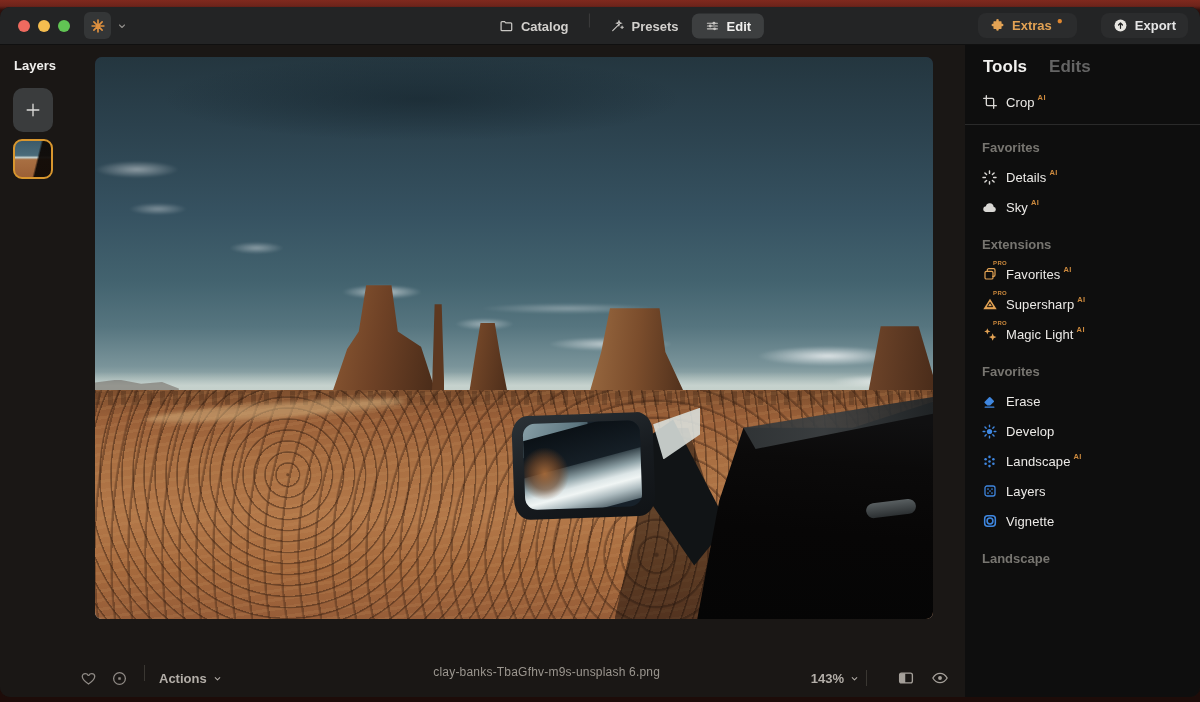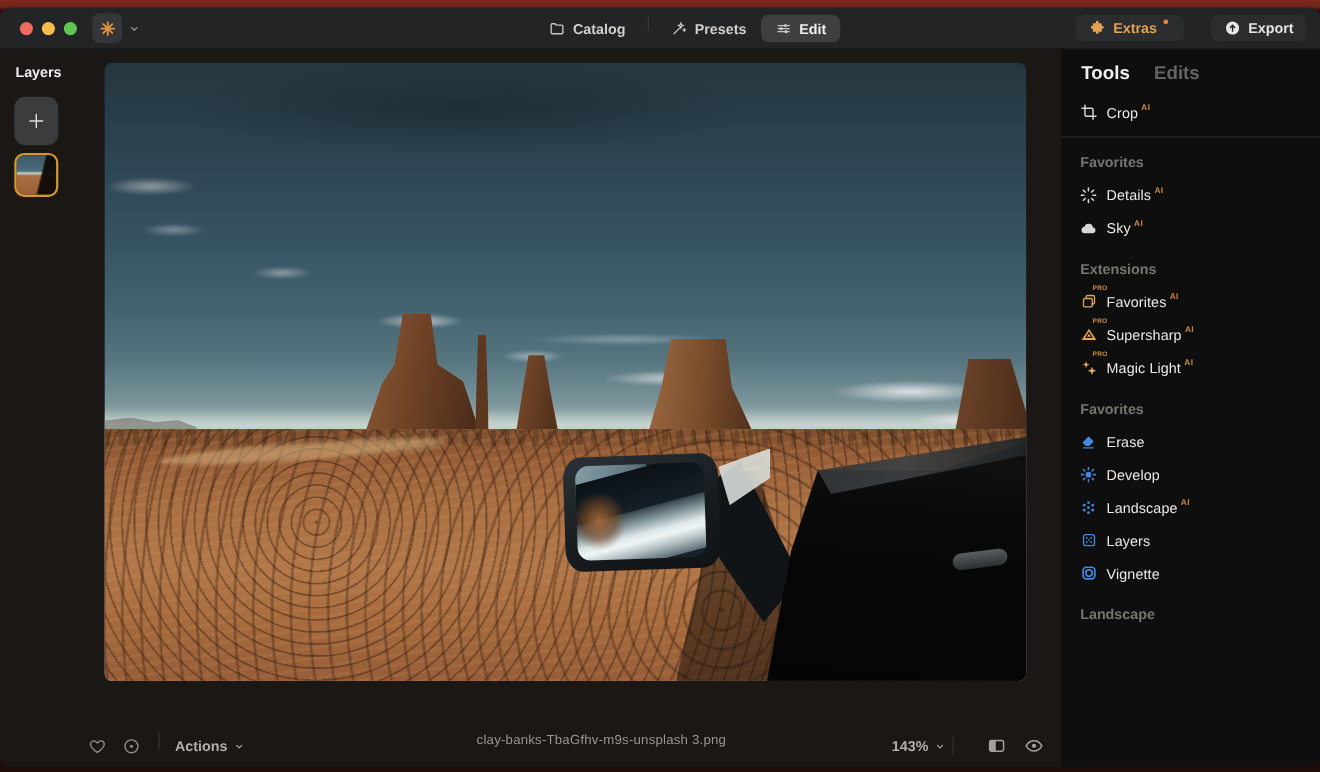--- a/index.html
+++ b/index.html
@@ -409,21 +409,21 @@
               <use href="#i-circledot"></use>
             </svg>
           </span>
         <span class="bb-sep"></span>
         <span class="actions">
           <span>Actions</span>
           <svg width="11" height="11">
               <use href="#i-chevron"></use>
             </svg>
         </span>
-        <span class="filename">clay-banks-TbaGfhv-m9s-unsplash 3.png</span>
+        <span class="filename">clay-banks-TbaGfhv-m9s-unsplash 6.png</span>
         <span class="bb-right">
           <span class="zoom-ctl">
             <span>143%</span>
             <svg width="11" height="11">
                 <use href="#i-chevron"></use>
               </svg>
           </span>
           <span class="bb-sep"></span>
           <span class="bb-icon">
               <svg width="18" height="18">

